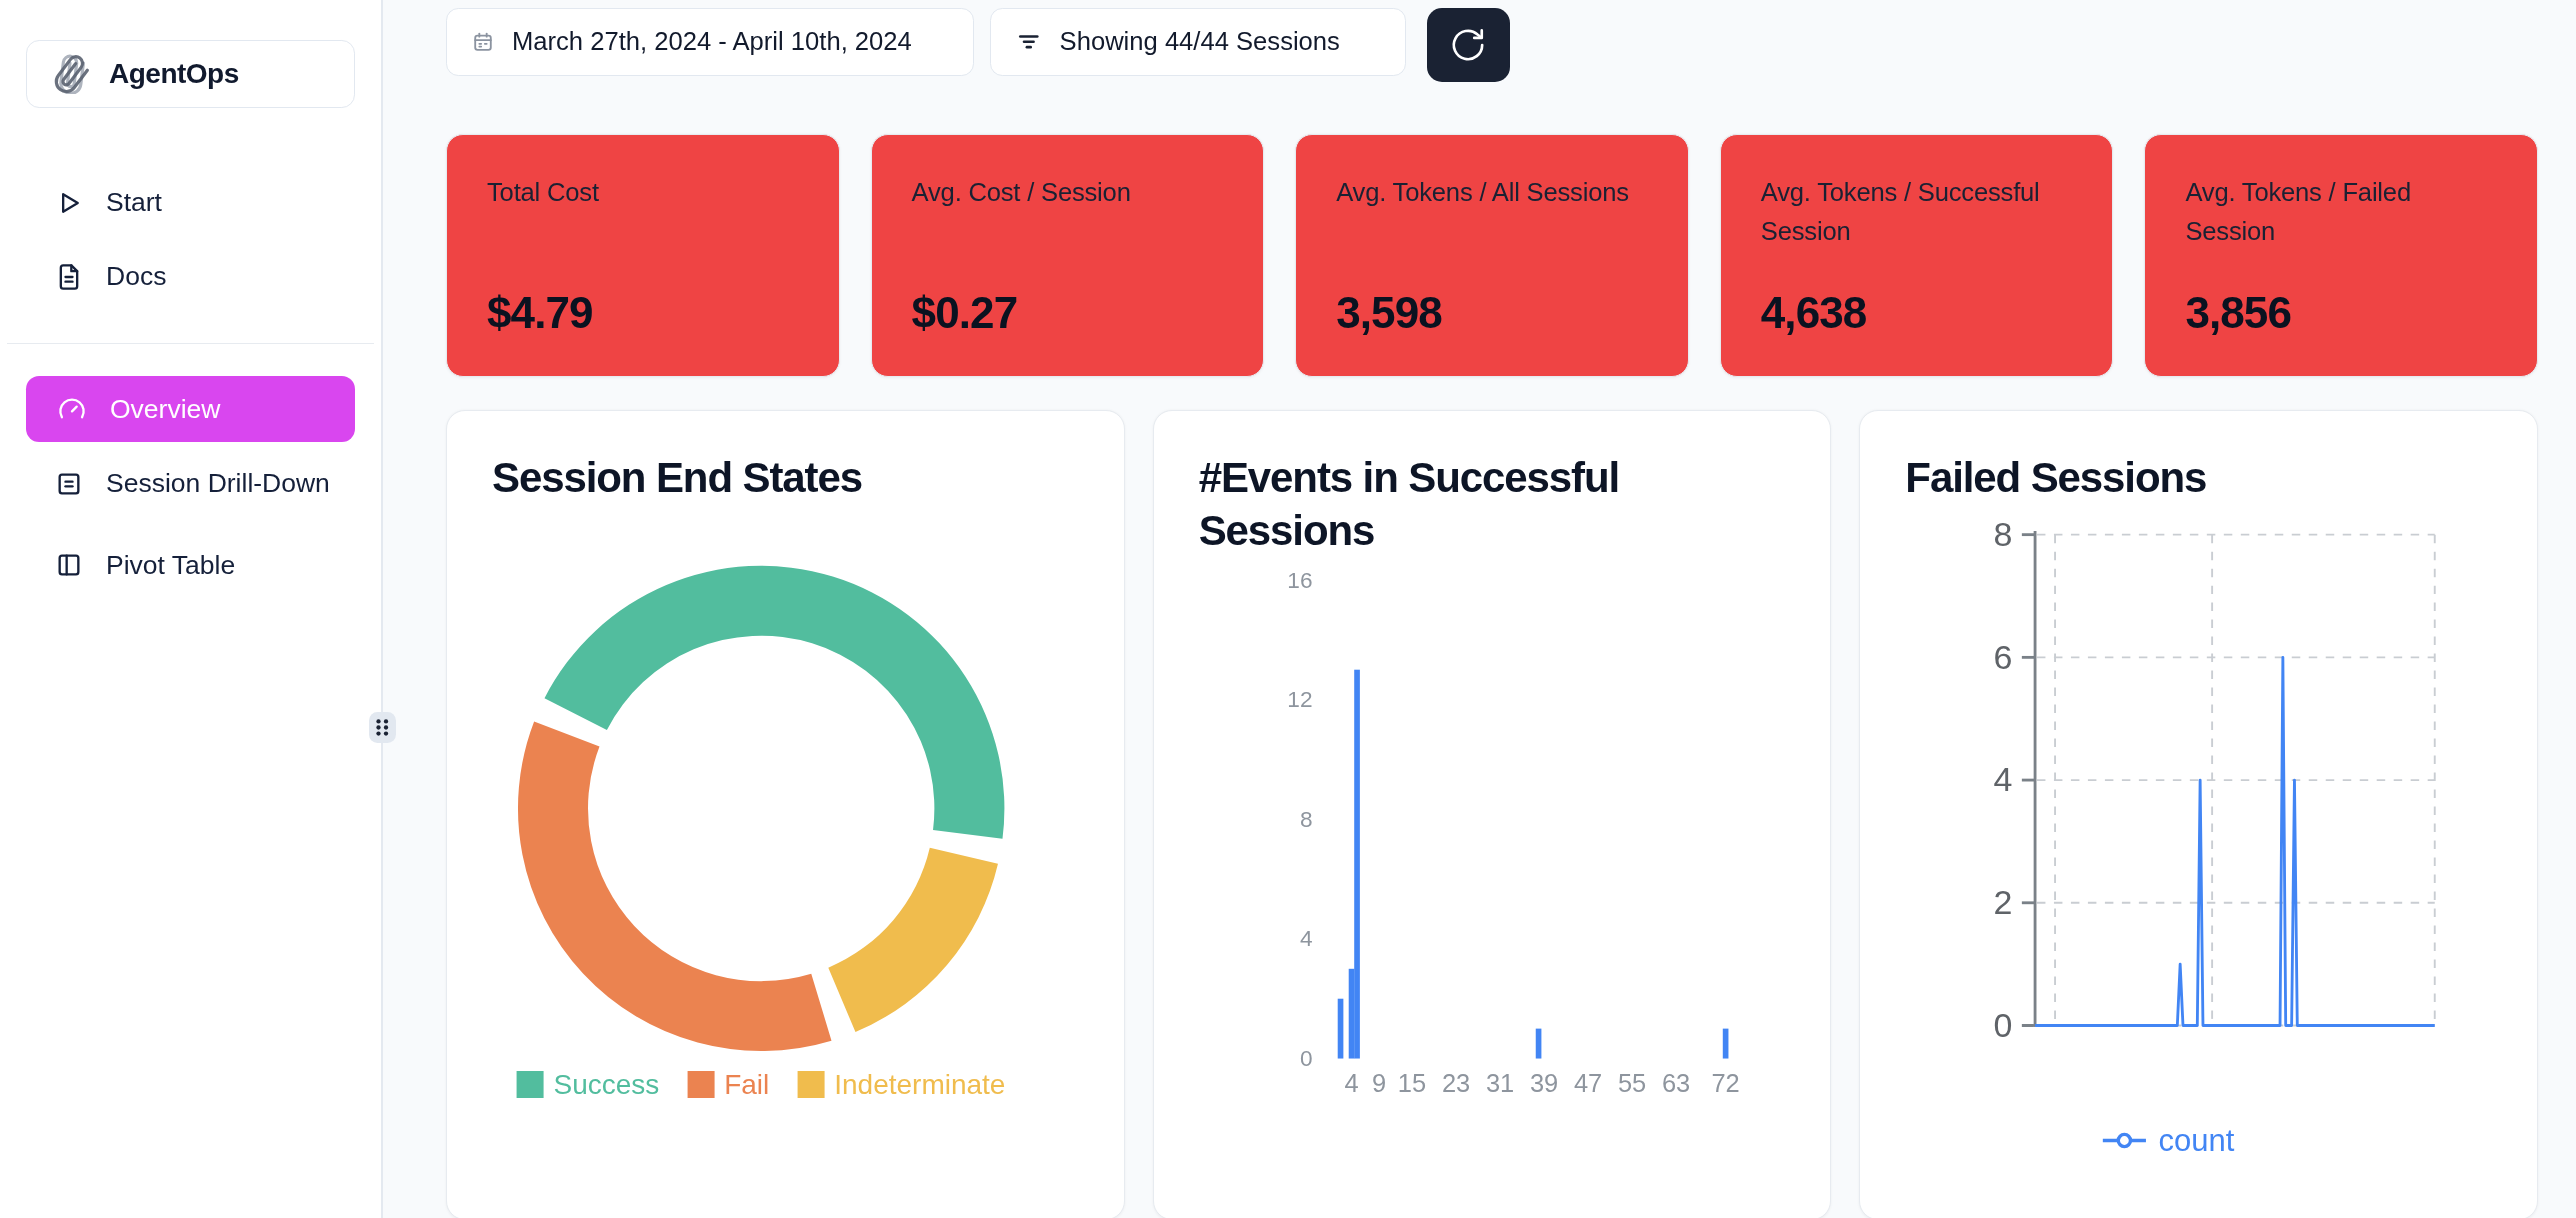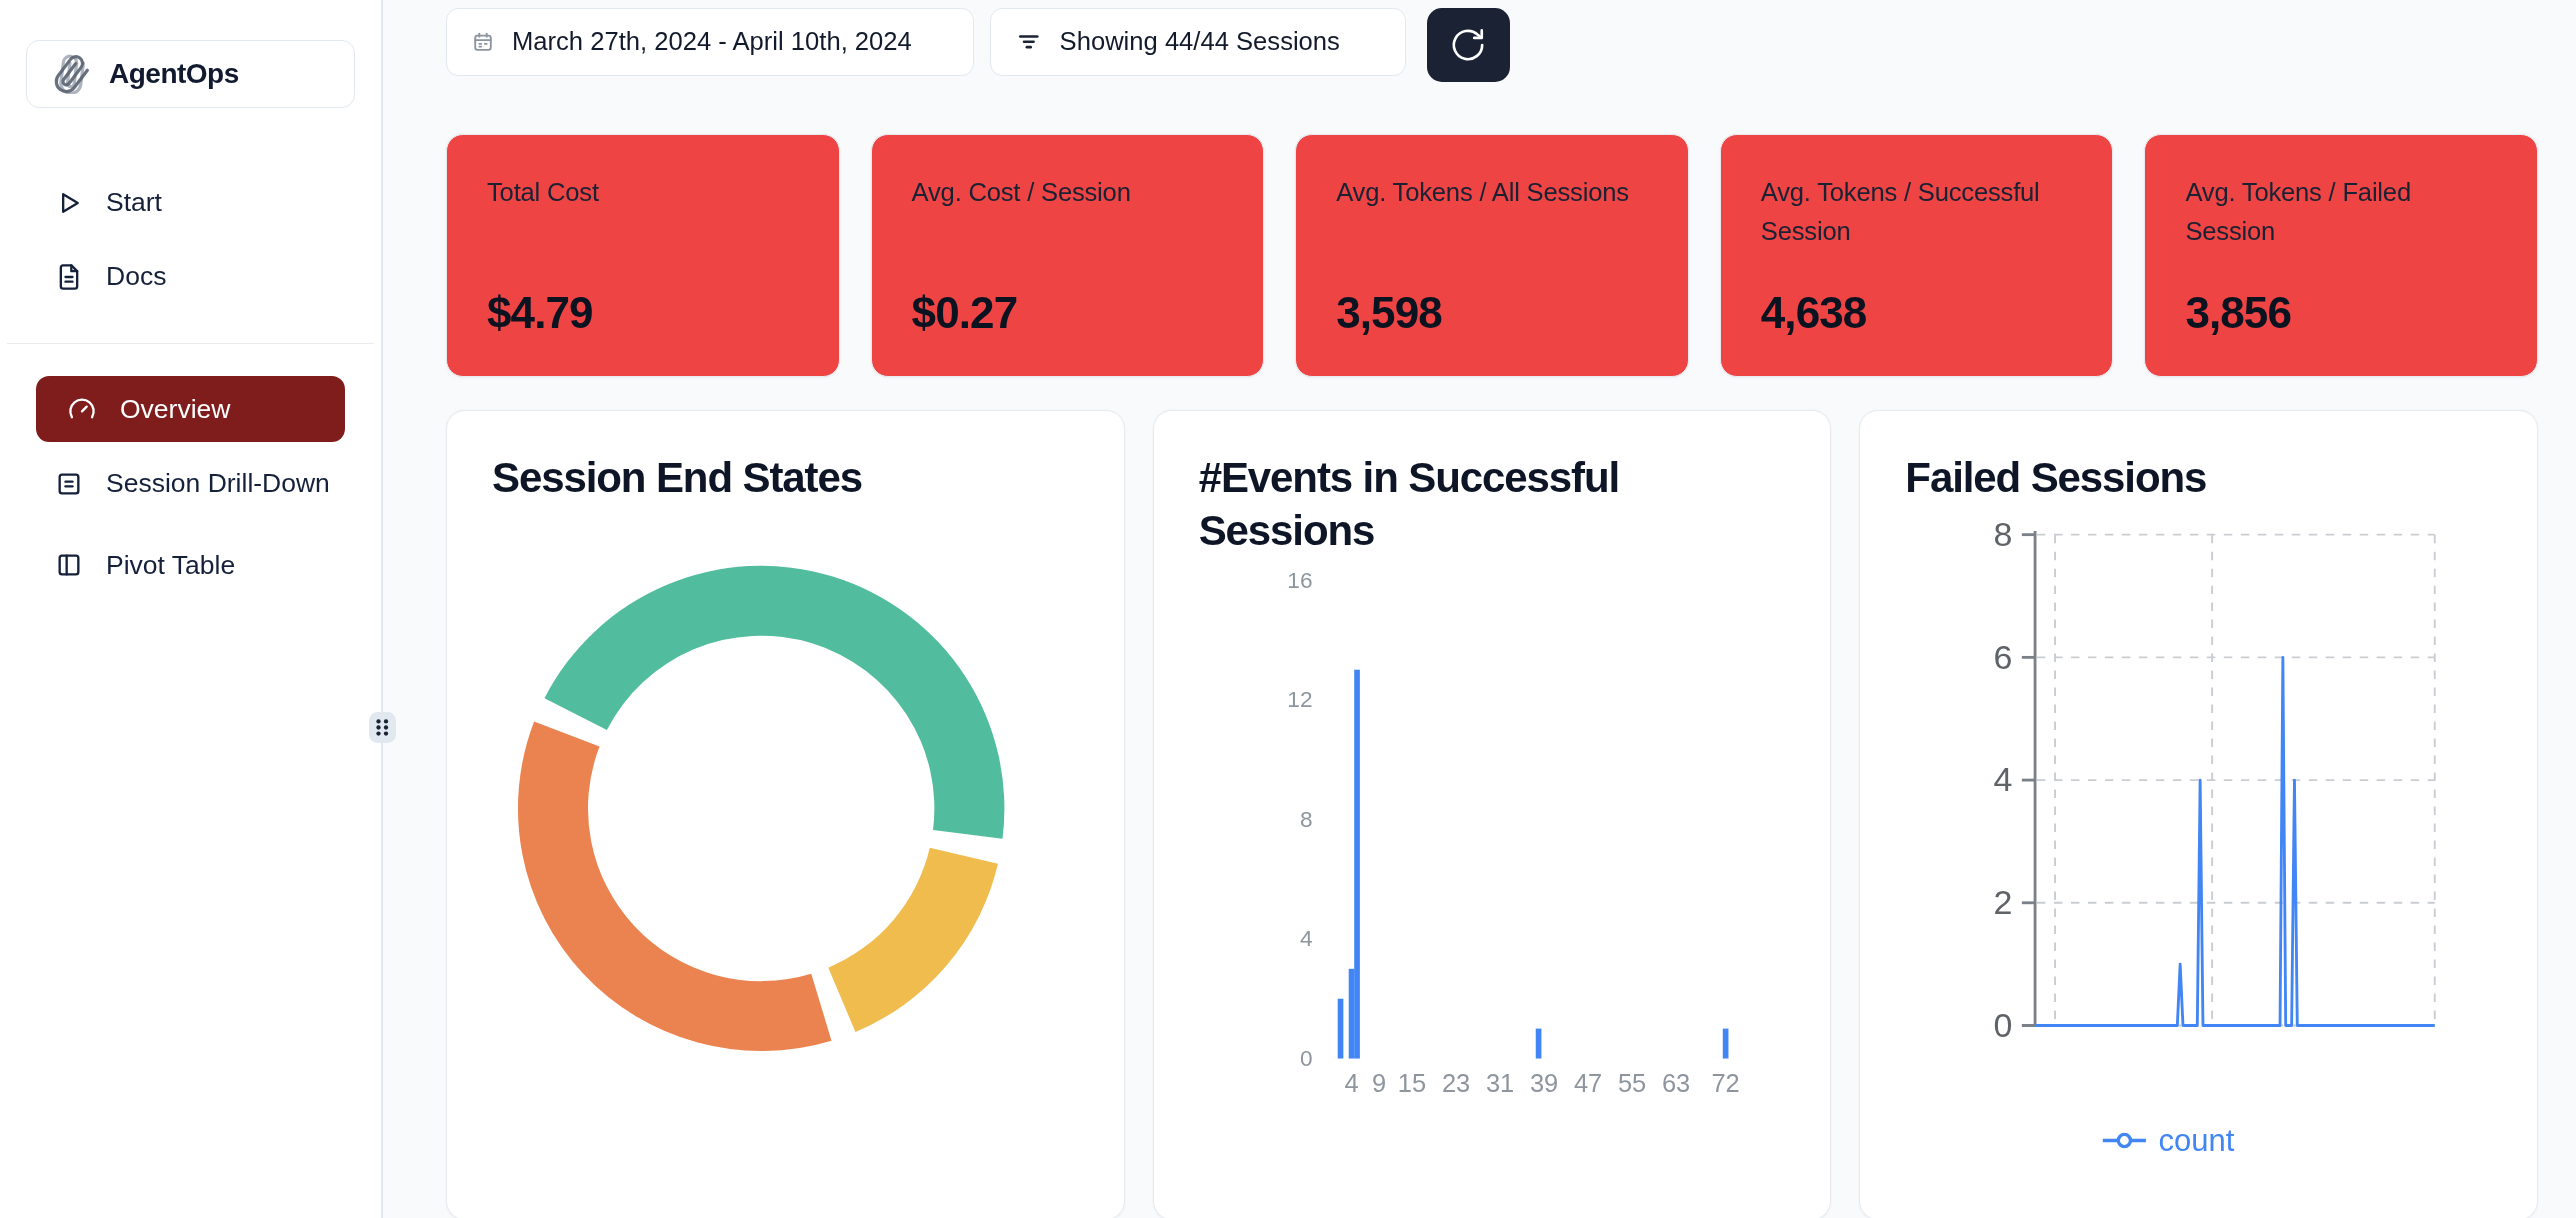--- a/index.html
+++ b/index.html
@@ -22,21 +22,21 @@
   .logo-text { font-size:28px; font-weight:700; color:#111A2E; letter-spacing:-0.5px; }
   .menu-top { margin-top:68px; }
   .menu-item {
     display:flex; align-items:center; gap:23px; height:53px; padding-left:40px;
     font-size:26.5px; font-weight:500; color:#15203A; border-radius:13.2px; cursor:pointer;
   }
   .menu-item + .menu-item { margin-top:21px; }
   .side-divider { border:none; border-top:1.9px solid #E7EBF0; margin:40px -7.6px 0 -7.6px; }
   .menu-main { margin-top:32px; }
   .menu-item.active {
-    background:#7f1d1d; color:#FFFFFF; height:66px; margin:0 21px; padding-left:32px;gap:24px;
+    background:#d946ef; color:#FFFFFF; height:66px; margin:0 11px; padding-left:32px;gap:24px;
   }
   .menu-main .menu-item:not(.active) { margin-top:13.2px; height:57px; }
   .menu-main .menu-item:nth-child(3) { margin-top:24.6px; }
   .mi-icon { width:28px; height:28px; flex:0 0 28px; display:block; }
 
   .drag-handle {
     position:absolute; left:369px; top:712px; width:26.5px; height:31px;
     background:#E2E8F0; border-radius:8.5px; z-index:5; cursor:col-resize;
     display:flex; align-items:center; justify-content:center;
   }
@@ -232,20 +232,34 @@
 
     <div class="charts-row">
 
       <div class="chart-card">
         <h2 class="chart-title">Session End States</h2>
         <svg class="chart-svg" viewBox="0 0 715 856" preserveAspectRatio="none">
             <path d="M103.01132328358949 304.32444156693646 A257 257 0 0 1 586.9734782378208 453.2106410260263 L513.5569903405494 443.93598174226776 A183 183 0 0 0 168.9458060735287 337.9197385476629 Z" fill="#52BD9E"></path>
             <path d="M582.2097780384022 479.6861736184386 A257 257 0 0 1 431.5915057181904 657.9188299582447 L402.91535232073477 589.7009567406956 A183 183 0 0 0 510.1649392257883 462.78820923025006 Z" fill="#F0BC4D"></path>
             <path d="M406.28117181472913 667.0311108657413 A257 257 0 0 1 92.06983039021915 328.8994369668578 L161.15478195101207 355.41866523321005 A183 183 0 0 0 384.8928188408383 596.1894680483683 Z" fill="#EB8350"></path>
           </svg>
+        <div class="donut-legend">
+          <span class="legend-item" style="color: rgb(82, 189, 158);">
+            <span class="legend-swatch" style="background: rgb(82, 189, 158);"></span>
+            <span>Success</span>
+          </span>
+          <span class="legend-item" style="color: rgb(235, 131, 80);">
+            <span class="legend-swatch" style="background: rgb(235, 131, 80);"></span>
+            <span>Fail</span>
+          </span>
+          <span class="legend-item" style="color: rgb(240, 188, 77);">
+            <span class="legend-swatch" style="background: rgb(240, 188, 77);"></span>
+            <span>Indeterminate</span>
+          </span>
+        </div>
       </div>
 
       <div class="chart-card">
         <h2 class="chart-title">#Events in Successful Sessions</h2>
         <svg class="chart-svg" viewBox="0 0 717 856" preserveAspectRatio="none">
             <text x="168" y="694" text-anchor="end" font-size="24" fill="#8E959E" font-family="Liberation Sans, sans-serif">0</text>
             <text x="168" y="567.25" text-anchor="end" font-size="24" fill="#8E959E" font-family="Liberation Sans, sans-serif">4</text>
             <text x="168" y="440.5" text-anchor="end" font-size="24" fill="#8E959E" font-family="Liberation Sans, sans-serif">8</text>
             <text x="168" y="313.75" text-anchor="end" font-size="24" fill="#8E959E" font-family="Liberation Sans, sans-serif">12</text>
             <text x="168" y="187" text-anchor="end" font-size="24" fill="#8E959E" font-family="Liberation Sans, sans-serif">16</text>

